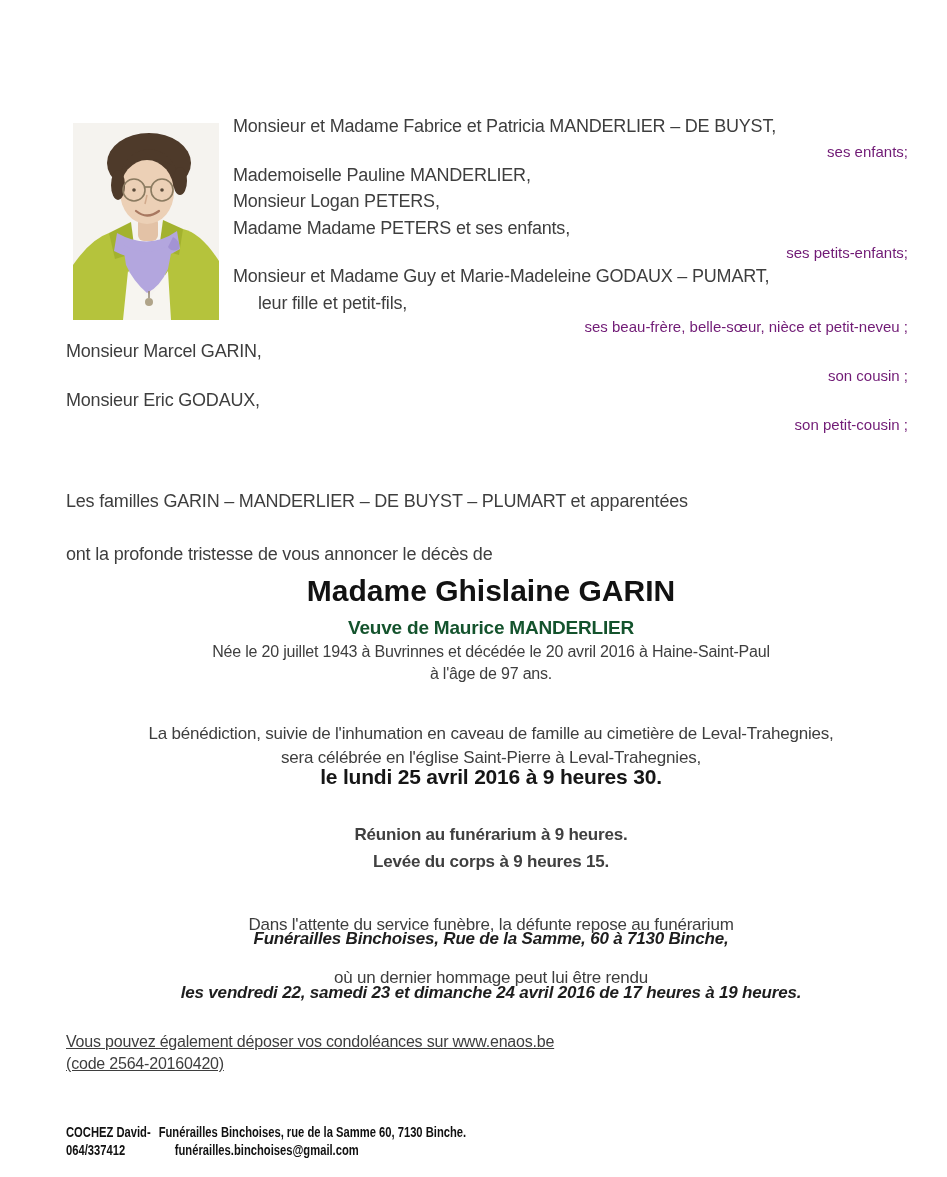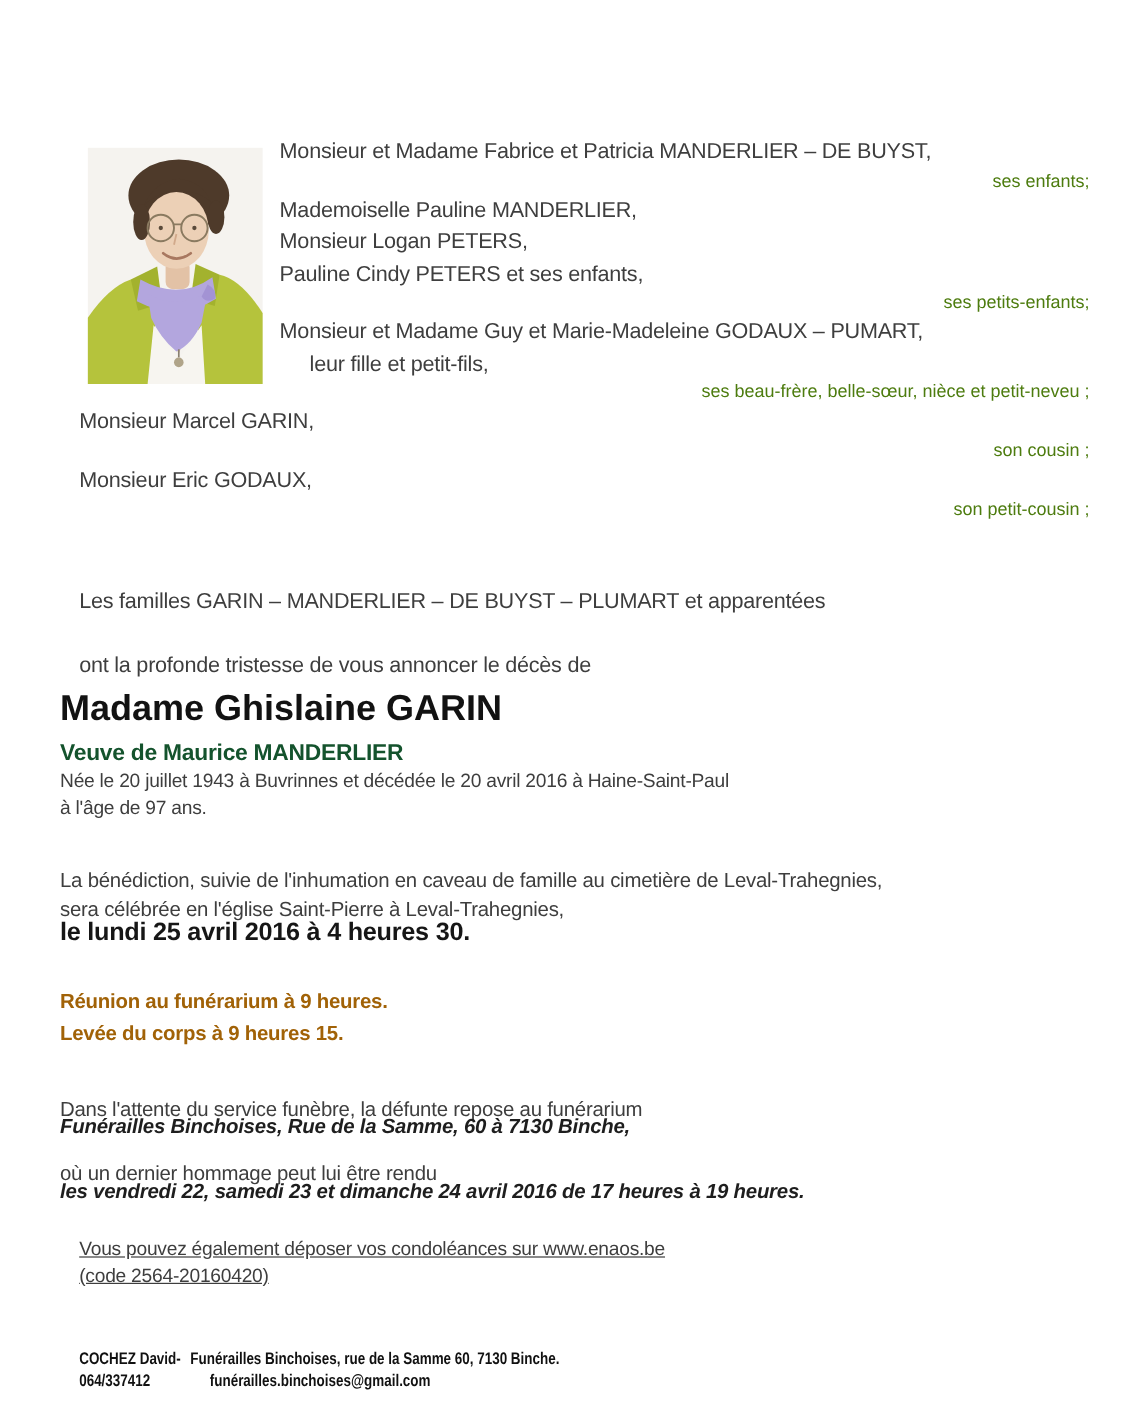--- a/index.html
+++ b/index.html
@@ -9,27 +9,27 @@
     height: 1177px;
     background: #ffffff;
     font-family: "Liberation Sans", "DejaVu Sans", sans-serif;
     color: #3e3e3e;
     overflow: hidden;
   }
   .line { position: absolute; white-space: nowrap; font-size: 18px; color: #3e3e3e; letter-spacing: -0.2px; }
   .indent1 { left: 233px; }
   .indent2 { left: 258px; }
   .ml { left: 66px; }
-  .rline { position: absolute; right: 39px; white-space: nowrap; font-size: 15px; color: #4d7c0f; }
-  .center { left: 50px; width: 842px; }
+  .rline { position: absolute; right: 39px; white-space: nowrap; font-size: 15px; color: #701a75; }
+  .center { left: 70px; width: 842px; text-align: center; }
   .deceased-name { font-size: 30px; font-weight: 600; color: #121212; letter-spacing: 0; }
   .widow { font-size: 19px; font-weight: 700; color: #14532d; }
   .small { font-size: 16px; }
   .ceremony-date { font-size: 21px; font-weight: 600; color: #161616; }
-  .boldline { font-size: 17px; font-weight: 700; color: #a16207; }
+  .boldline { font-size: 17px; font-weight: 700; color: #404040; }
   .bolditalic { font-size: 17px; font-weight: 700; font-style: italic; color: #1e1e1e; }
   .body17 { font-size: 17px; margin-top: 12px; }
   .cond { font-size: 16px; text-decoration: underline; }
   .footer-line {
     position: absolute; left: 66px; white-space: nowrap;
     font-size: 14px; font-weight: 700; color: #111111;
     transform: scaleX(0.8); transform-origin: 0 0; letter-spacing: 0;
   }
   .footer-phone { display: inline-block; width: 136px; }
   .footer-contact { display: inline-block; margin-right: 10px; }
@@ -80,40 +80,40 @@
 
       <path d="M76,168 L76,175" stroke="#8a8070" stroke-width="1.4"></path>
       <circle cx="76" cy="179" r="4" fill="#b0a489"></circle>
     </svg>
   </div>
 
   <div class="line indent1" style="top:116px">Monsieur et Madame Fabrice et Patricia MANDERLIER – DE BUYST,</div>
   <div class="rline" style="top:143px">ses enfants;</div>
   <div class="line indent1" style="top:165px">Mademoiselle Pauline MANDERLIER,</div>
   <div class="line indent1" style="top:191px">Monsieur Logan PETERS,</div>
-  <div class="line indent1" style="top:218px">Pauline Cindy PETERS et ses enfants,</div>
+  <div class="line indent1" style="top:218px">Madame Madame PETERS et ses enfants,</div>
   <div class="rline" style="top:244px">ses petits-enfants;</div>
   <div class="line indent1" style="top:266px">Monsieur et Madame Guy et Marie-Madeleine GODAUX – PUMART,</div>
   <div class="line indent2" style="top:293px">leur fille et petit-fils,</div>
   <div class="rline" style="top:318px">ses beau-frère, belle-sœur, nièce et petit-neveu ;</div>
   <div class="line ml" style="top:341px">Monsieur Marcel GARIN,</div>
   <div class="rline" style="top:367px">son cousin ;</div>
   <div class="line ml" style="top:390px">Monsieur Eric GODAUX,</div>
   <div class="rline" style="top:416px">son petit-cousin ;</div>
   <div class="line ml" style="top:491px">Les familles GARIN – MANDERLIER – DE BUYST – PLUMART et apparentées</div>
 
   <div class="line ml" style="top:544px">ont la profonde tristesse de vous annoncer le décès de</div>
   <div class="line center deceased-name" style="top:574px">Madame Ghislaine GARIN</div>
   <div class="line center widow" style="top:617px">Veuve de Maurice MANDERLIER</div>
   <div class="line center small" style="top:643px">Née le 20 juillet 1943 à Buvrinnes et décédée le 20 avril 2016 à Haine-Saint-Paul</div>
   <div class="line center small" style="top:665px">à l'âge de 97 ans.</div>
 
   <div class="line center body17" style="top:712px">La bénédiction, suivie de l'inhumation en caveau de famille au cimetière de Leval-Trahegnies,</div>
   <div class="line center body17" style="top:736px">sera célébrée en l'église Saint-Pierre à Leval-Trahegnies,</div>
-  <div class="line center ceremony-date" style="top:765px">le lundi 25 avril 2016 à 4 heures 30.</div>
+  <div class="line center ceremony-date" style="top:765px">le lundi 25 avril 2016 à 9 heures 30.</div>
   <div class="line center boldline" style="top:825px">Réunion au funérarium à 9 heures.</div>
   <div class="line center boldline" style="top:852px">Levée du corps à 9 heures 15.</div>
 
   <div class="line center body17" style="top:903px">Dans l'attente du service funèbre, la défunte repose au funérarium</div>
   <div class="line center bolditalic" style="top:929px">Funérailles Binchoises, Rue de la Samme, 60 à 7130 Binche,</div>
   <div class="line center body17" style="top:956px">où un dernier hommage peut lui être rendu</div>
   <div class="line center bolditalic" style="top:983px">les vendredi 22, samedi 23 et dimanche 24 avril 2016  de 17 heures à 19 heures.</div>
 
   <div class="line ml cond" style="top:1033px">Vous pouvez également déposer vos condoléances sur www.enaos.be</div>
   <div class="line ml cond" style="top:1055px">(code 2564-20160420)</div>

